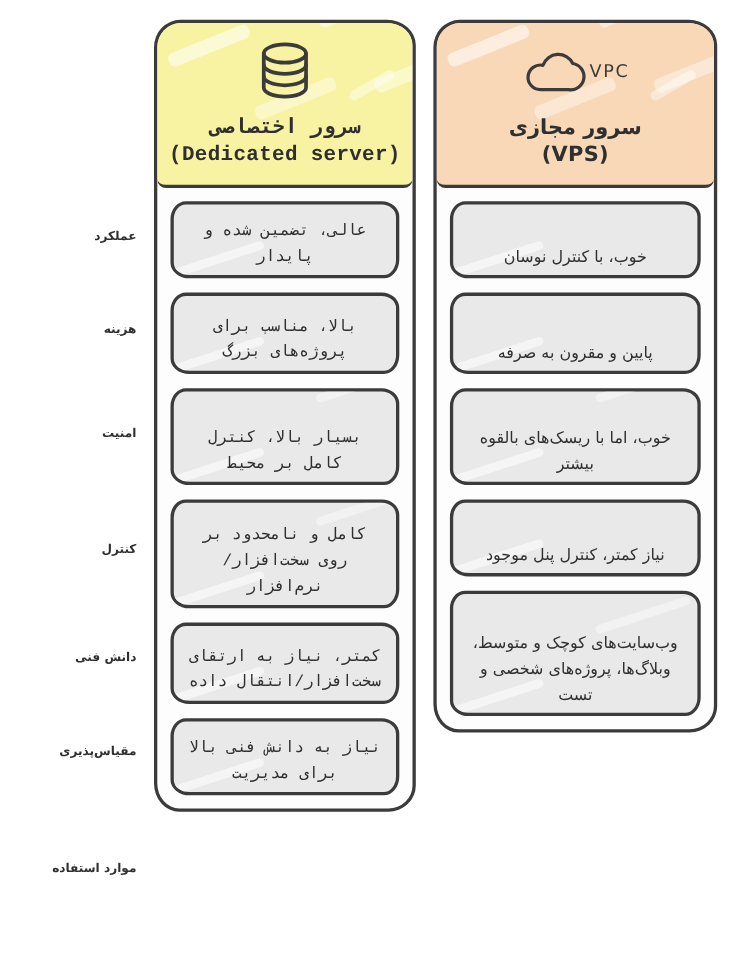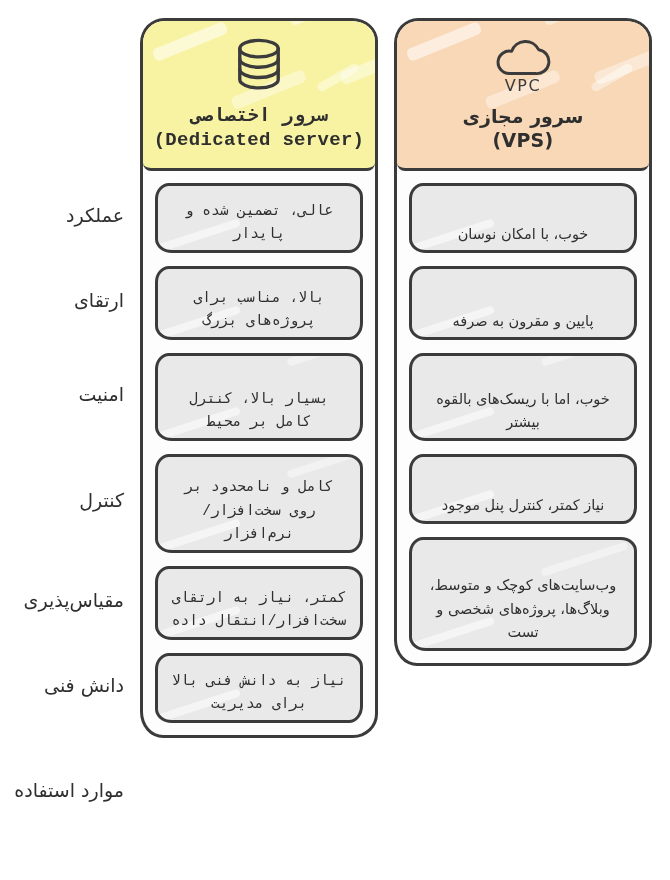--- a/index.html
+++ b/index.html
@@ -14,21 +14,21 @@
   html,body{width:670px;height:880px;background:#ffffff;overflow:hidden;
     font-family:"DejaVu Sans",sans-serif;color:var(--text);}
   .page{position:relative;width:670px;height:880px;padding-top:18px;
     display:flex;align-items:flex-start;}
 
   
   .labels-col{width:126px;display:flex;flex-direction:column;gap:13px;flex:none;}
   .labels-spacer{height:149px;flex:none;}
   .label-row{display:flex;align-items:center;justify-content:flex-end;
     padding-right:2px;flex:none;}
-  .label-row span{font-weight:normal;font-size:19px;direction:rtl;text-align:right;line-height:1.3;}
+  .label-row span{font-weight:bold;font-size:11px;direction:rtl;text-align:right;line-height:1.3;}
 
   
   .h1{height:70px}.h2{height:74px}.h3{height:88px}.h4{height:99px}
   .h5{height:74px}.h6{height:70px}.h7{height:114px}
 
   
   .column{border:3.5px solid var(--border);background:var(--col-bg);
     border-radius:24px 26px 25px 23px / 25px 23px 24px 26px;flex:none;overflow:hidden;}
   .col-dedicated{width:238px;margin-left:14px;font-family:Liberation Mono, monospace;}
   .col-vps{width:258px;margin-left:16px;}
@@ -45,21 +45,21 @@
     top:14px;left:8px;
     box-shadow:140px 18px 0 rgba(255,255,255,.45),
                55px 74px 0 rgba(255,255,255,.38),
                165px 92px 0 rgba(255,255,255,.42);}
   .col-header::after{content:"";position:absolute;width:46px;height:9px;
     background:rgba(255,255,255,.42);border-radius:5px;transform:rotate(-30deg);
     top:52px;right:14px;
     box-shadow:-150px 44px 0 rgba(255,255,255,.35);}
   .col-header > *{position:relative;z-index:1;}
 
-  .icon-wrap{height:66px;display:flex;flex-direction:column;align-items:center;justify-content:center;}
+  .icon-wrap{height:66px;display:flex;flex-direction:row;align-items:center;justify-content:center;}
   .icon-wrap svg{display:block;}
   .vpc-label{font-size:16px;letter-spacing:1.5px;color:var(--border);margin-top:-3px;}
 
   .title-fa{direction:rtl;font-size:19px;font-weight:bold;margin-top:6px;line-height:1.25;}
   .title-en{font-size:19px;font-weight:bold;letter-spacing:.3px;line-height:1.2;text-align:right;}
 
   .col-body{padding:12px 12px 12px 12px;display:flex;flex-direction:column;gap:13px;}
   .cell{background:var(--cell-bg);border:3.5px solid var(--border);
     border-radius:14px 16px 14px 17px / 16px 14px 17px 14px;
     display:flex;align-items:flex-end;justify-content:center;
@@ -74,33 +74,33 @@
 <body>
 
 <div class="page">
 
   <div class="labels-col">
     <div class="labels-spacer"></div>
     <div class="label-row h1">
         <span>عملکرد</span>
       </div>
     <div class="label-row h2">
-        <span>ارتقای</span>
+        <span>هزینه</span>
       </div>
     <div class="label-row h3">
         <span>امنیت</span>
       </div>
     <div class="label-row h4">
         <span>کنترل</span>
       </div>
+    <div class="label-row h6">
+        <span>دانش فنی</span>
+      </div>
     <div class="label-row h5">
         <span>مقیاس‌پذیری</span>
-      </div>
-    <div class="label-row h6">
-        <span>دانش فنی</span>
       </div>
     <div class="label-row h7">
         <span>موارد استفاده</span>
       </div>
   </div>
 
   <div class="column col-dedicated">
     <div class="col-header">
       <div class="icon-wrap">
         <svg width="60" height="62" viewBox="0 0 64 64" fill="none" stroke="#3b3b3b" stroke-width="3.6" stroke-linecap="round">
@@ -141,21 +141,21 @@
         <svg width="62" height="42" viewBox="0 0 72 48" fill="none" stroke="#3b3b3b" stroke-width="3.4" stroke-linecap="round" stroke-linejoin="round">
           <path d="M50 42 H20 a13 13 0 1 1 2.8-25.7 a17 17 0 0 1 31.4-1.9 A10.8 10.8 0 1 1 50 42 z"></path>
         </svg>
         <div class="vpc-label">VPC</div>
       </div>
       <div class="title-fa">سرور مجازی</div>
       <div class="title-en">(VPS)</div>
     </div>
     <div class="col-body">
       <div class="cell h1">
-          <span>خوب، با امکان نوسان</span>
+          <span>خوب، با کنترل نوسان</span>
         </div>
       <div class="cell h2">
           <span>پایین و مقرون به صرفه</span>
         </div>
       <div class="cell h3">
           <span>خوب، اما با ریسک‌های بالقوه بیشتر</span>
         </div>
       <div class="cell h6">
           <span>نیاز کمتر، کنترل پنل موجود</span>
         </div>

